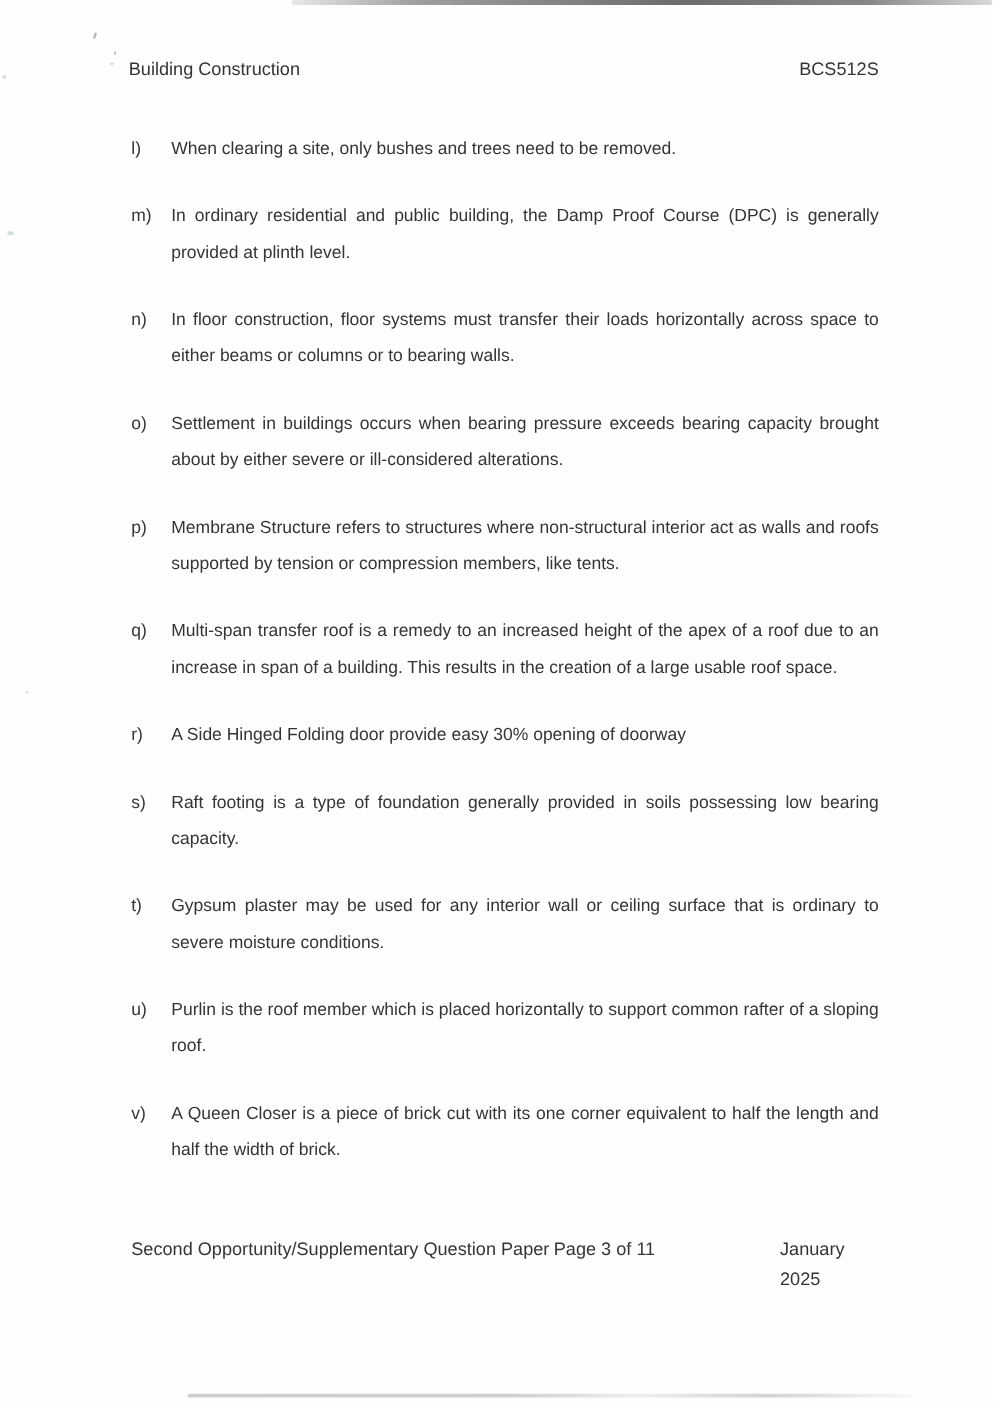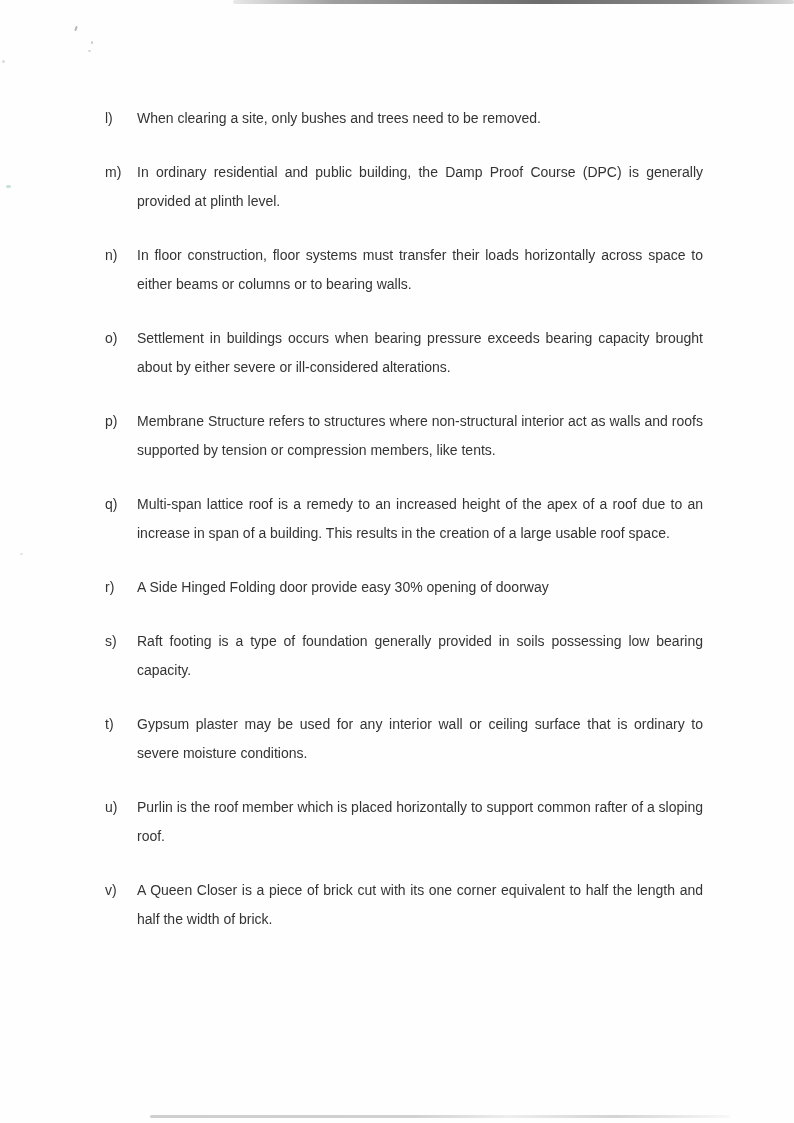--- a/index.html
+++ b/index.html
@@ -101,20 +101,24 @@
 
   <div class="scan-strip-top"></div>
   <div class="scan-strip-bottom"></div>
   <div class="speck speck-1"></div>
   <div class="speck speck-2"></div>
   <div class="speck speck-3"></div>
   <div class="speck speck-4"></div>
   <div class="speck speck-5"></div>
   <div class="speck speck-6"></div>
 
+  <div class="header">
+    <span>Building Construction</span>
+    <span>BCS512S</span>
+  </div>
 
   <div class="items">
     <div class="item">
       <span class="item-label">l)</span>
       <span class="item-text">When clearing a site, only bushes and trees need to be removed.</span>
     </div>
 
     <div class="item">
       <span class="item-label">m)</span>
       <span class="item-text">In ordinary residential and public building, the Damp Proof Course (DPC) is generally provided at plinth level.</span>
@@ -130,21 +134,21 @@
       <span class="item-text">Settlement in buildings occurs when bearing pressure exceeds bearing capacity brought about by either severe or ill-considered alterations.</span>
     </div>
 
     <div class="item">
       <span class="item-label">p)</span>
       <span class="item-text">Membrane Structure refers to structures where non-structural interior act as walls and roofs supported by tension or compression members, like tents.</span>
     </div>
 
     <div class="item">
       <span class="item-label">q)</span>
-      <span class="item-text">Multi-span lattice roof is a remedy to an increased height of the apex of a roof due to an increase in span of a building. This results in the creation of a large usable roof space.</span>
+      <span class="item-text">Multi-span transfer roof is a remedy to an increased height of the apex of a roof due to an increase in span of a building. This results in the creation of a large usable roof space.</span>
     </div>
 
     <div class="item">
       <span class="item-label">r)</span>
       <span class="item-text">A Side Hinged Folding door provide easy 30% opening of doorway</span>
     </div>
 
     <div class="item">
       <span class="item-label">s)</span>
       <span class="item-text">Raft footing is a type of foundation generally provided in soils possessing low bearing capacity.</span>
@@ -159,14 +163,19 @@
       <span class="item-label">u)</span>
       <span class="item-text">Purlin is the roof member which is placed horizontally to support common rafter of a sloping roof.</span>
     </div>
 
     <div class="item">
       <span class="item-label">v)</span>
       <span class="item-text">A Queen Closer is a piece of brick cut with its one corner equivalent to half the length and half the width of brick.</span>
     </div>
   </div>
 
+  <div class="footer">
+    <span class="footer-left">Second Opportunity/Supplementary Question Paper</span>
+    <span class="footer-center">Page 3 of 11</span>
+    <span class="footer-right">January 2025</span>
+  </div>
 
 </div>
 
 </body></html>

